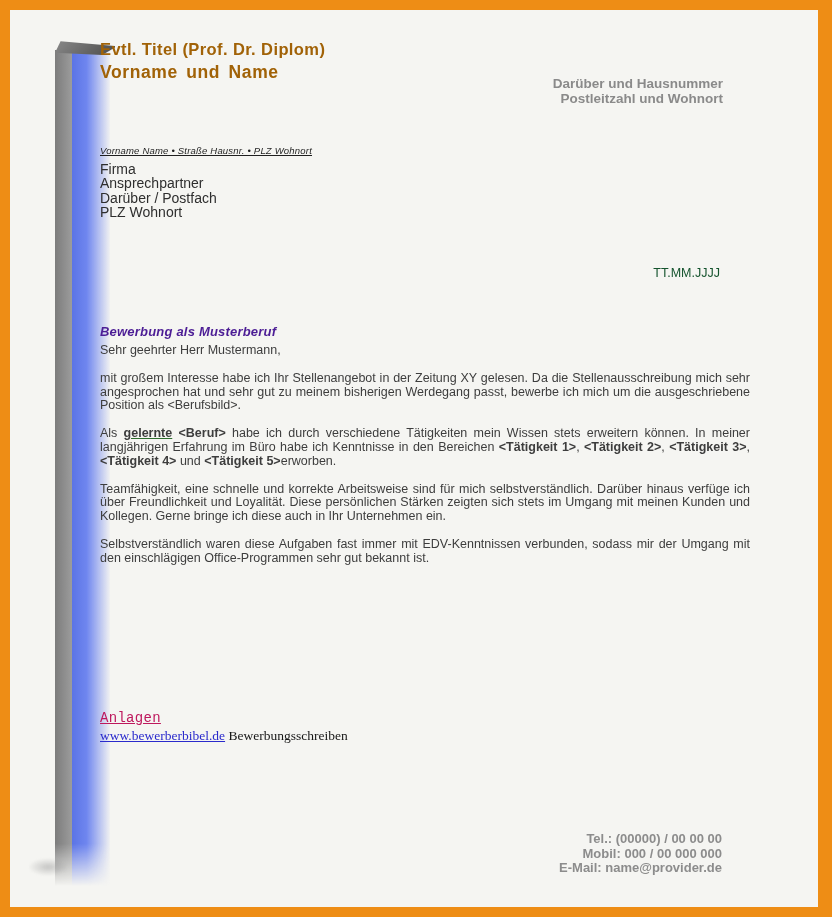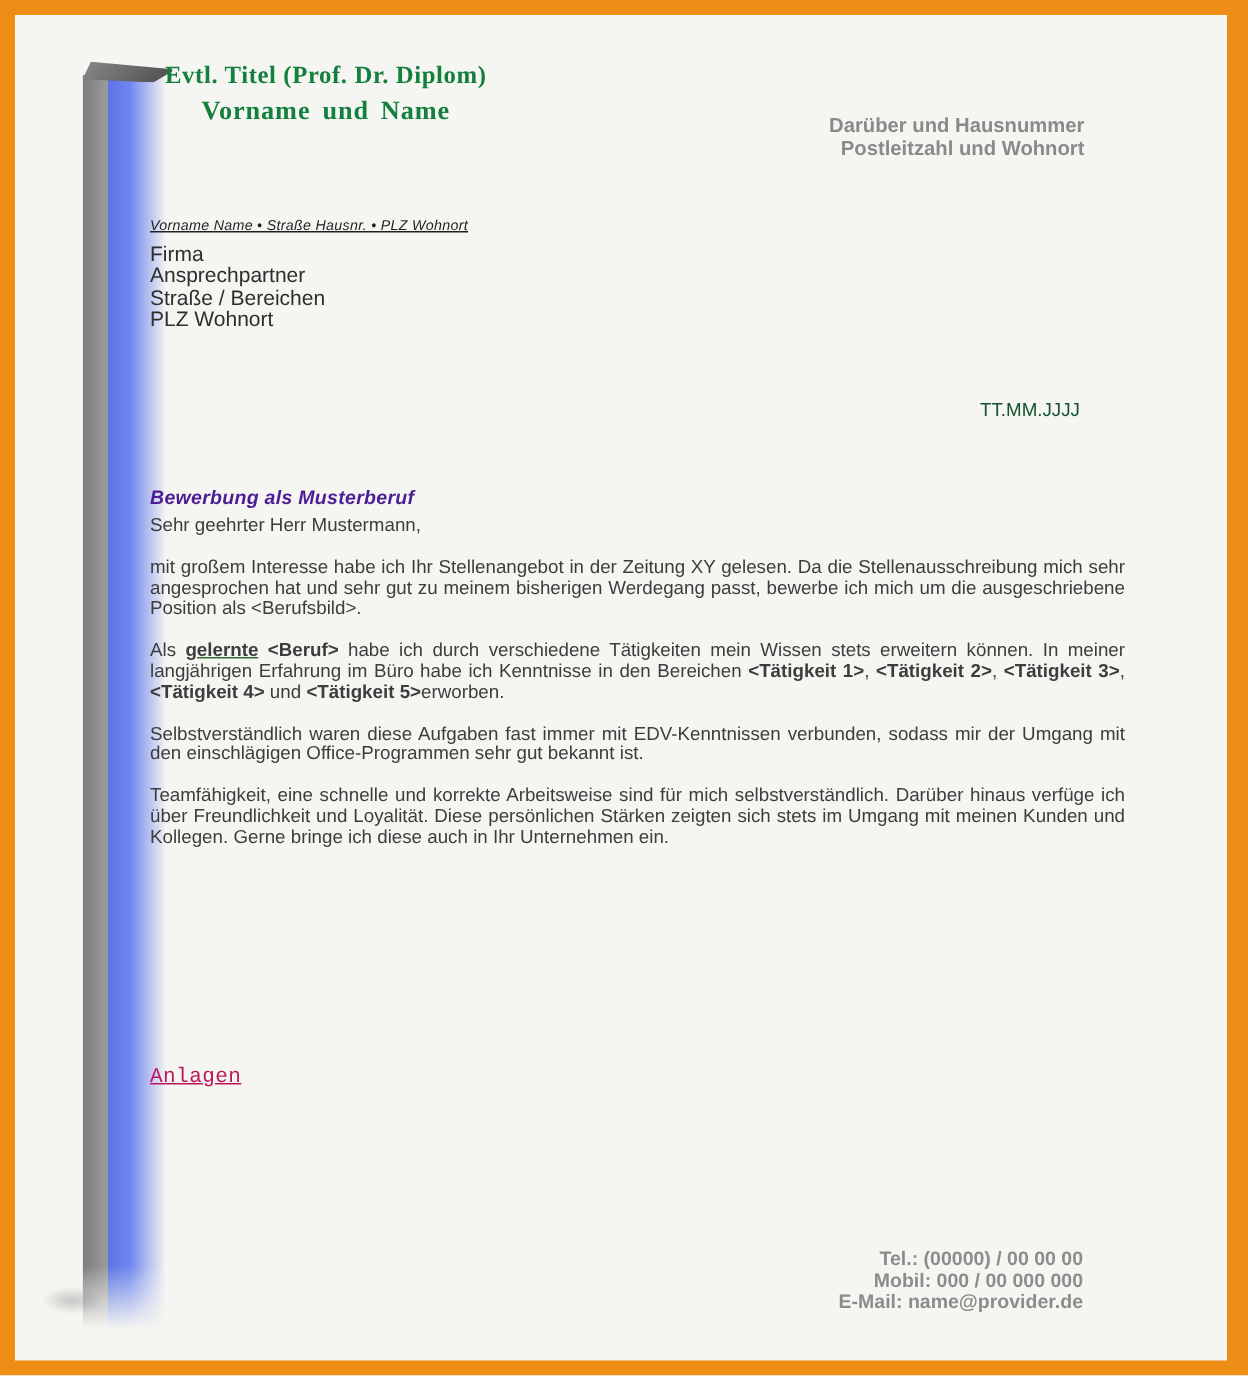--- a/index.html
+++ b/index.html
@@ -19,23 +19,23 @@
   .pillar-gray { position:absolute; left:0; top:12px; width:17px; height:836px;
             background:linear-gradient(to right,#7c7c7c,#9c9c9c); }
   .pillar-blue { position:absolute; left:17px; top:12px; width:42px; height:836px;
             background:linear-gradient(to right,#5b74e6 0%,#6f86ef 35%,rgba(245,245,242,0) 92%); }
 
   .watermark { position:absolute; left:18px; top:848px; width:40px; height:18px;
             background:radial-gradient(ellipse at center,rgba(140,140,140,.45),rgba(140,140,140,0) 70%);
             filter:blur(1px); }
 
   
-  .hdr-left { position:absolute; left:100px; top:30px; color:#15803d; font-weight:bold;font-family:Liberation Serif, serif; }
+  .hdr-left { position:absolute; left:90px; top:30px; color:#a16207; font-weight:bold; }
   .hdr-title { font-size:16.5px; letter-spacing:.4px; }
-  .hdr-name  { font-size:17.5px; letter-spacing:.6px; word-spacing:3px; margin-top:3px;text-align:center; }
+  .hdr-name  { font-size:17.5px; letter-spacing:.6px; word-spacing:3px; margin-top:3px; }
   .hdr-right { position:absolute; right:95px; top:66px; text-align:right;
                color:#8a8a8a; font-weight:bold; font-size:13.5px; line-height:15px; }
 
   
   .sender-line { position:absolute; left:90px; top:135px; font-size:9.5px; font-style:italic;
                  color:#1f1f1f; text-decoration:underline; letter-spacing:.2px; }
   .recipient   { position:absolute; left:90px; top:152px; font-size:14px; color:#2e2e2e;
                  line-height:14.3px; }
 
   .date { position:absolute; right:98px; top:256px; font-size:12.5px; color:#14532d; }
@@ -79,40 +79,43 @@
     <div class="hdr-right">
       <div>Darüber und Hausnummer</div>
       <div>Postleitzahl und Wohnort</div>
     </div>
 
     <div class="sender-line">Vorname Name • Straße Hausnr. • PLZ Wohnort</div>
 
     <div class="recipient">
         <div>Firma</div>
         <div>Ansprechpartner</div>
-        <div>Straße / Bereichen</div>
+        <div>Darüber / Postfach</div>
         <div>PLZ Wohnort</div>
       </div>
 
     <div class="date">TT.MM.JJJJ</div>
 
     <div class="subject">Bewerbung als Musterberuf</div>
 
     <div class="body-flow">
       <p class="salutation">Sehr geehrter Herr Mustermann,</p>
       <div>
           <p><span>mit großem Interesse habe ich Ihr Stellenangebot in der Zeitung XY gelesen. Da die Stellenausschreibung mich sehr angesprochen hat und sehr gut zu meinem bisherigen Werdegang passt, bewerbe ich mich um die ausgeschriebene Position als &lt;Berufsbild&gt;.</span></p>
           <p><span>Als </span><span class="seg-bold-underline">gelernte</span><span> </span><span class="seg-bold">&lt;Beruf&gt;</span><span> habe ich durch verschiedene Tätigkeiten mein Wissen stets erweitern können. In meiner langjährigen Erfahrung im Büro habe ich Kenntnisse in den Bereichen </span><span class="seg-bold">&lt;Tätigkeit 1&gt;</span><span>, </span><span class="seg-bold">&lt;Tätigkeit 2&gt;</span><span>, </span><span class="seg-bold">&lt;Tätigkeit 3&gt;</span><span>, </span><span class="seg-bold">&lt;Tätigkeit 4&gt;</span><span> und </span><span class="seg-bold">&lt;Tätigkeit 5&gt;</span><span>erworben.</span></p>
+          <p><span>Teamfähigkeit, eine schnelle und korrekte Arbeitsweise sind für mich selbstverständlich. Darüber hinaus verfüge ich über Freundlichkeit und Loyalität. Diese persönlichen Stärken zeigten sich stets im Umgang mit meinen Kunden und Kollegen. Gerne bringe ich diese auch in Ihr Unternehmen ein.</span></p>
           <p><span>Selbstverständlich waren diese Aufgaben fast immer mit EDV-Kenntnissen verbunden, sodass mir der Umgang mit den einschlägigen Office-Programmen sehr gut bekannt ist.</span></p>
-          <p><span>Teamfähigkeit, eine schnelle und korrekte Arbeitsweise sind für mich selbstverständlich. Darüber hinaus verfüge ich über Freundlichkeit und Loyalität. Diese persönlichen Stärken zeigten sich stets im Umgang mit meinen Kunden und Kollegen. Gerne bringe ich diese auch in Ihr Unternehmen ein.</span></p>
         </div>
     </div>
 
     <div class="anlagen">Anlagen</div>
 
+    <div class="linkline">
+      <a>www.bewerberbibel.de</a><span> Bewerbungsschreiben</span>
+    </div>
 
     <div class="contact">
         <div>Tel.: (00000) / 00 00 00</div>
         <div>Mobil: 000 / 00 000 000</div>
         <div>E-Mail: name@provider.de</div>
       </div>
 
   </div>
 </div>
 

